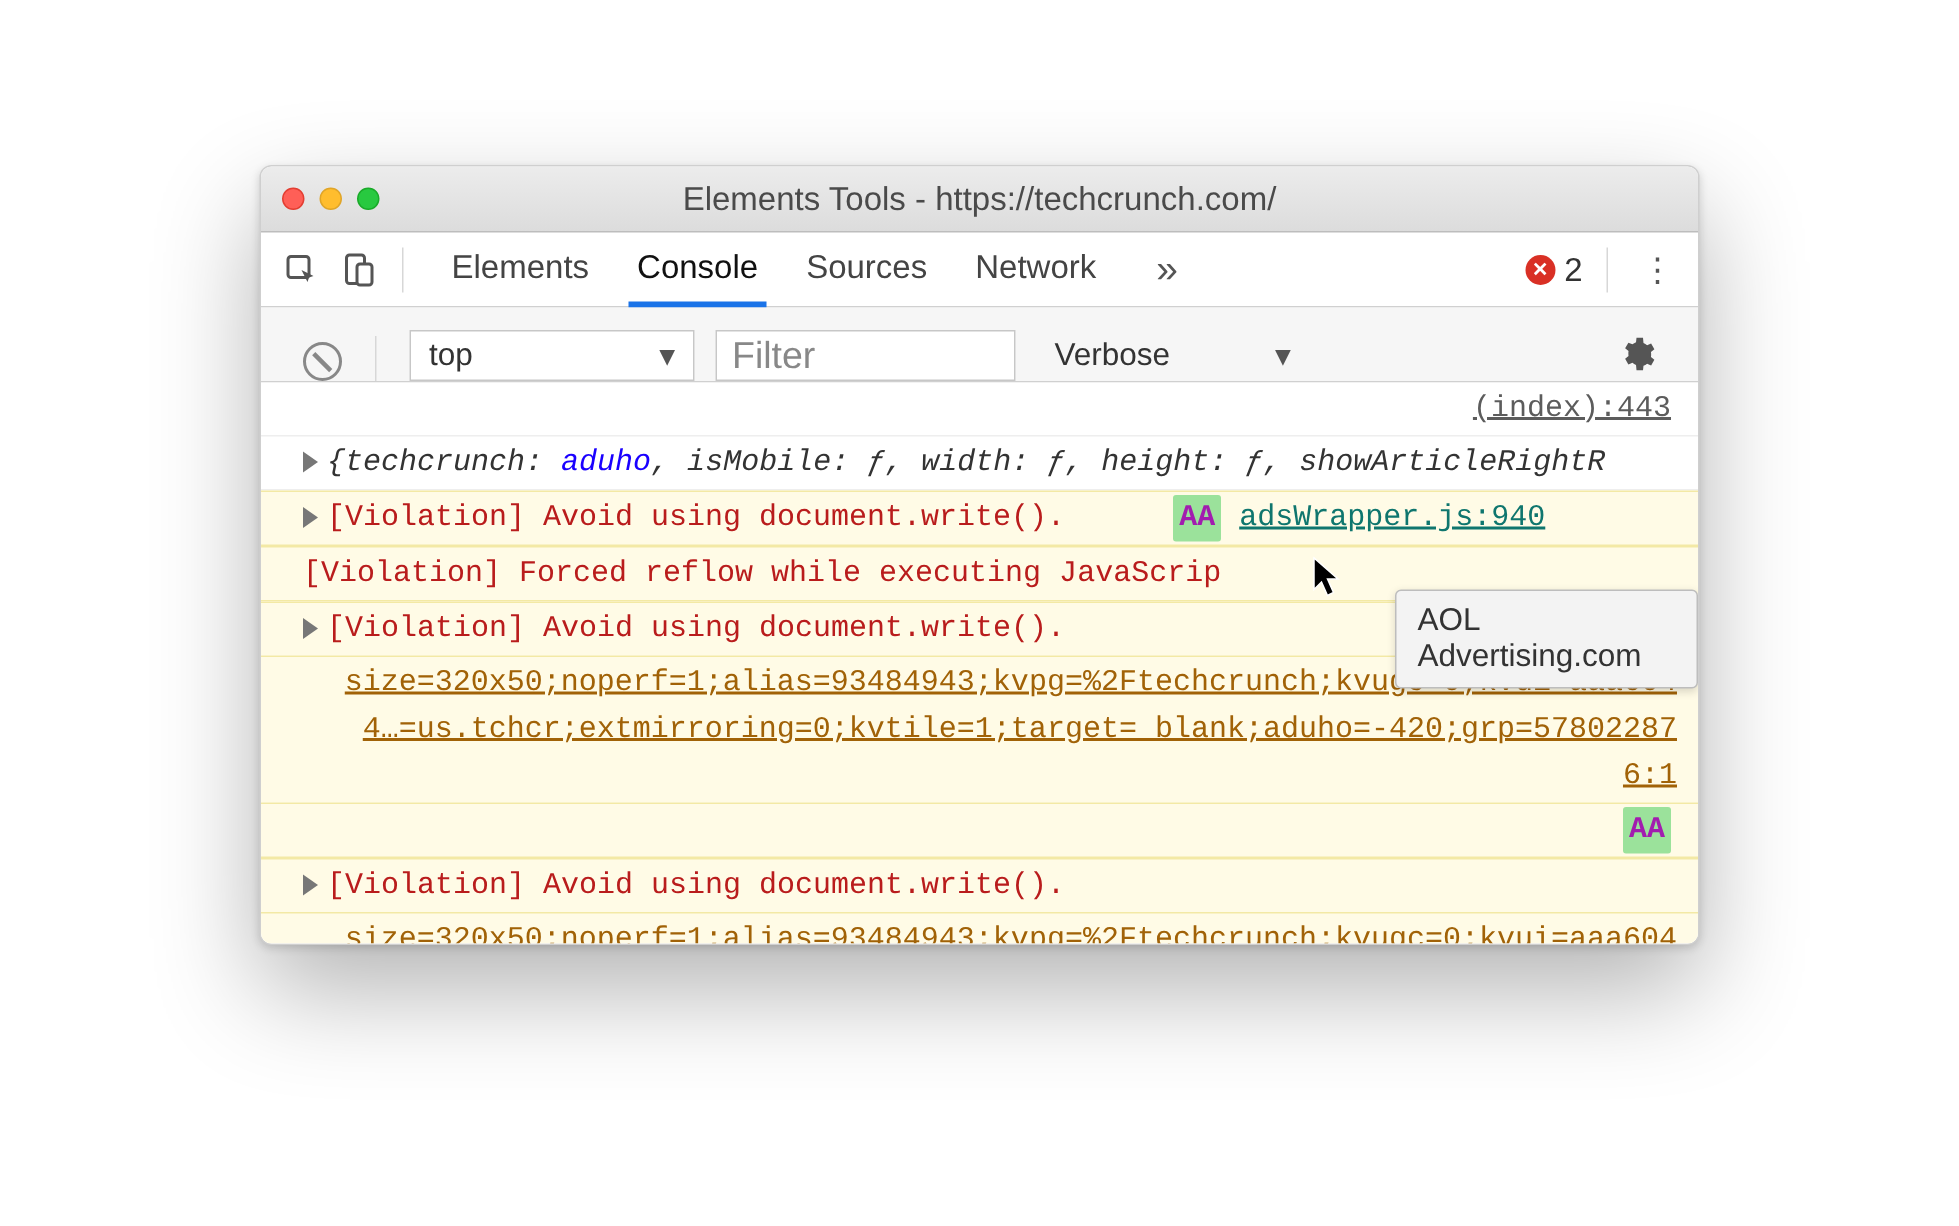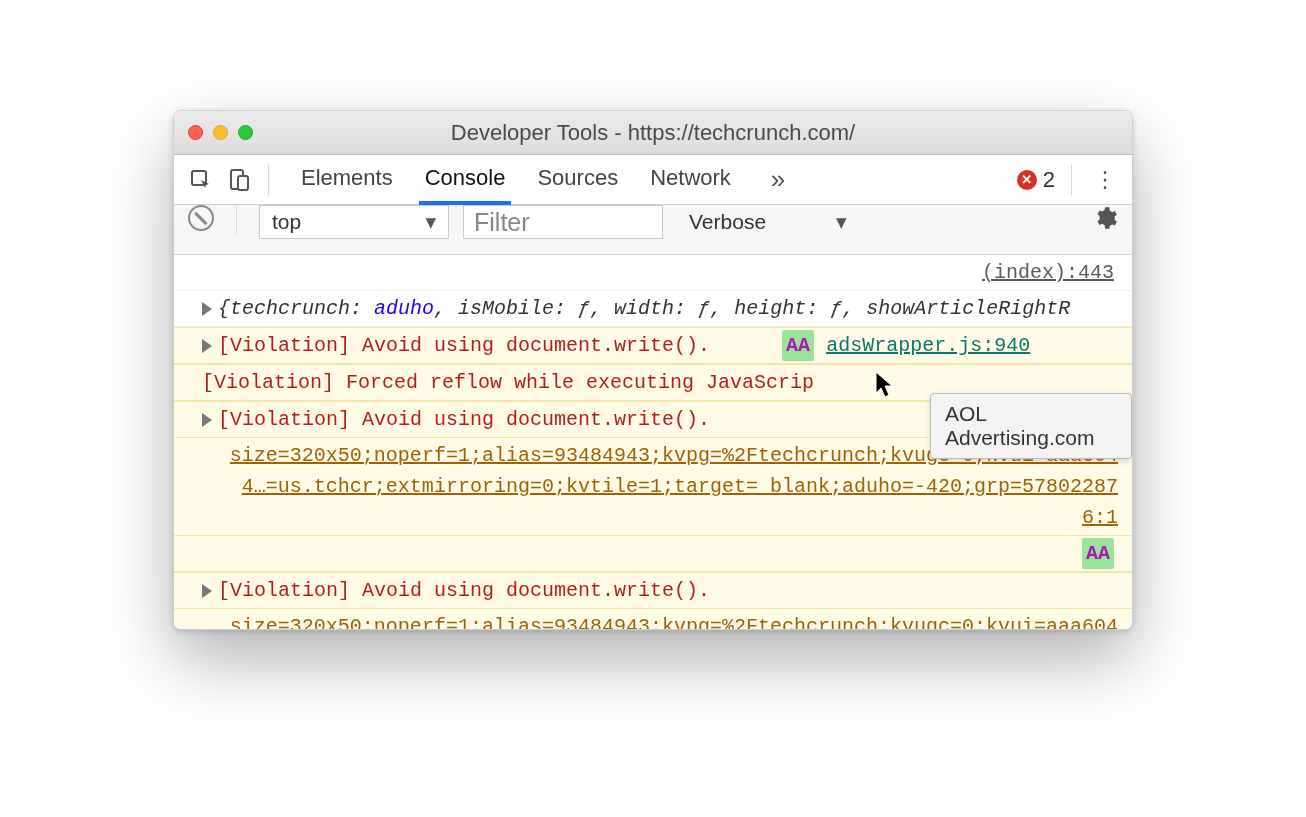--- a/index.html
+++ b/index.html
@@ -72,22 +72,22 @@
   .tab.active { color:#111; border-bottom-color:#1a73e8; }
   .more-tabs { font-size:26px; color:#555; margin-left:14px; cursor:pointer; }
   .tab-right { margin-left:auto; display:flex; align-items:center; gap:8px; }
   .err-badge { display:flex; align-items:center; gap:6px; }
   .err-circle { width:20px; height:20px; border-radius:50%; background:#d93025; display:flex; align-items:center; justify-content:center; }
   .err-x { color:#fff; font-size:13px; font-weight:700; line-height:1; }
   .err-count { font-size:22px; color:#333; }
   .menu-dots { font-size:22px; color:#555; cursor:pointer; padding:0 6px; }
   
   .filterbar {
-    height:50px; display:flex; align-items:flex-start; gap:14px;
-    padding:0 14px; border-bottom:1px solid #d0d0d0;
+    height:50px; display:flex; align-items:flex-end; gap:14px;
+    padding:0 28px; border-bottom:1px solid #d0d0d0;
     background:#f6f6f6;
   }
   .no-sign {
     width:26px; height:26px; border:2.5px solid #888; border-radius:50%;
     position:relative; cursor:pointer;
   }
   .no-sign::after { content:""; position:absolute; left:3px; right:3px; top:50%; height:2.5px; background:#888; transform:rotate(45deg); transform-origin:center; margin-top:-1px; }
   .select {
     height:34px; border:1px solid #c7c7c7; background:#fff;
     display:flex; align-items:center; padding:0 12px; gap:70px;
@@ -151,21 +151,21 @@
 
 <div class="stage">
   <div class="window">
 
     <div class="titlebar">
       <div class="traffic">
         <div class="dot red"></div>
         <div class="dot yellow"></div>
         <div class="dot green"></div>
       </div>
-      <div class="title">Developer Tools - https://techcrunch.com/</div>
+      <div class="title">Elements Tools - https://techcrunch.com/</div>
     </div>
 
     <div class="tabbar">
       <div class="icon-btn">
         <svg width="24" height="24" viewBox="0 0 24 24" fill="none" stroke="#555" stroke-width="2">
           <rect x="3" y="3" width="14" height="14" rx="2"></rect>
           <path d="M12 12 l8 4 -3 1 -1 3 z" fill="#555" stroke="none"></path>
         </svg>
       </div>
       <div class="icon-btn">

